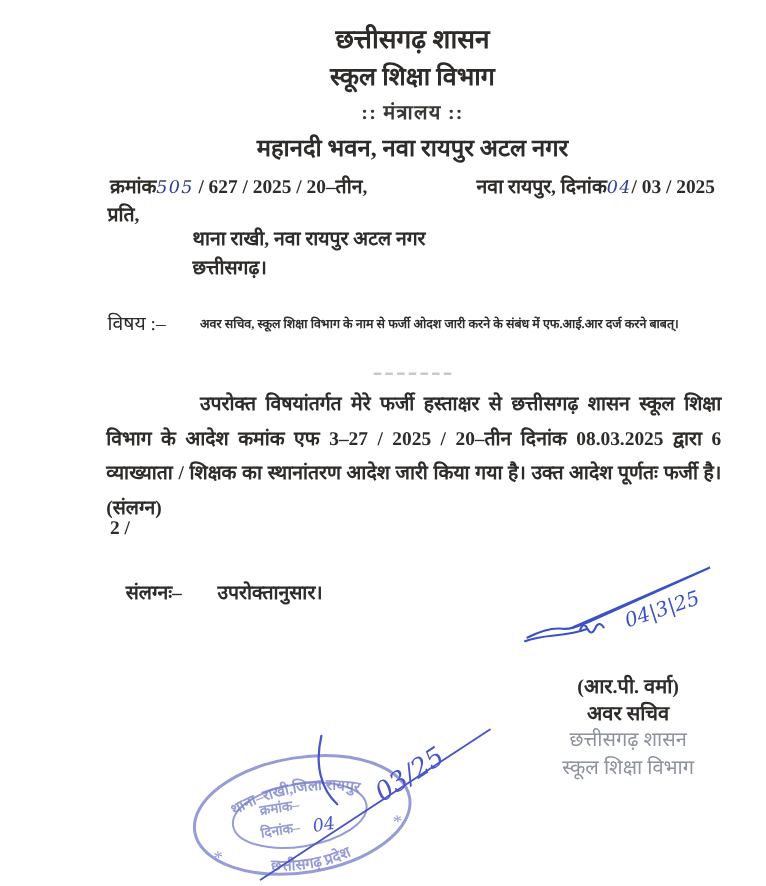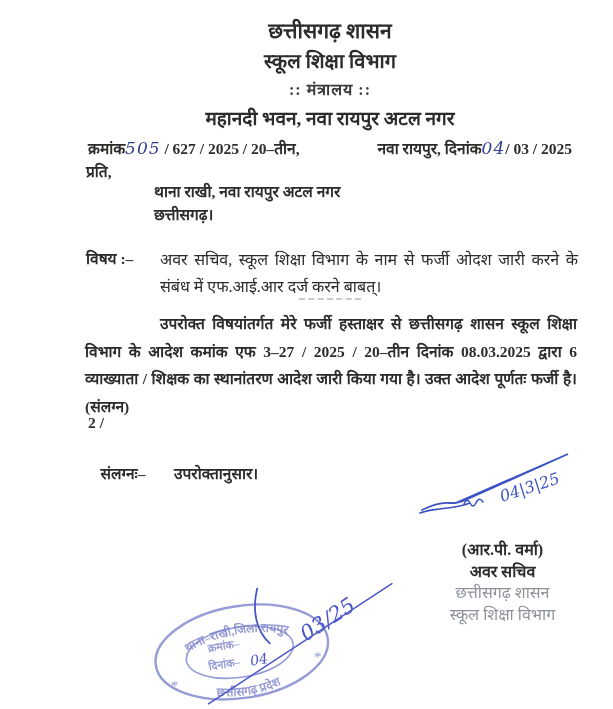--- a/index.html
+++ b/index.html
@@ -12,27 +12,27 @@
   
   .letterhead{position:absolute; top:16px; left:45px; width:570px; text-align:center; font-weight:700;}
   .lh1{font-size:21px; margin-bottom:3px;}
   .lh2{font-size:20px; margin-bottom:4px;}
   .lh3{font-size:16px; margin-bottom:5px; letter-spacing:1px; color:#3a3835;}
   .lh4{font-size:19px;}
   
   .ref-row{position:absolute; top:137px; left:88px; width:484px;
     display:flex; justify-content:space-between; font-size:15.5px; font-weight:600;}
   .hw{font-family:"DejaVu Serif",serif; font-style:italic; font-weight:400;
-    color:#32418f; font-size:17px; letter-spacing:1px;}
+    color:#32418f; font-size:14px; letter-spacing:1px;}
   .salutation{position:absolute; top:160px; left:86px; font-size:15.5px; font-weight:600;}
   .addr{position:absolute; top:181px; left:154px; font-size:15.5px; font-weight:600; line-height:22.5px;}
   
-  .subject-label{position:absolute; top:247px; left:86px; font-size:15.5px; font-weight:700;}
+  .subject-label{position:absolute; top:247px; left:86px; font-size:15.5px; font-weight:400;}
   .subject-text{position:absolute; top:246px; left:160px; width:418px;
-    font-size:16px; font-weight:400; line-height:27px; text-align:justify;}
+    font-size:10px; font-weight:700; line-height:27px; text-align:justify;}
   .separator{position:absolute; top:298px; left:299px; width:62px; border-top:2px dashed #c8c8c8;}
   
   .para1{position:absolute; top:310px; left:85px; width:492px;
     font-size:15.5px; font-weight:600; line-height:27.5px; text-align:justify; text-indent:75px;}
   .para2-number{position:absolute; top:414px; left:88px; font-size:15.5px; font-weight:600;}
   .para2{position:absolute; top:412px; left:85px; width:492px;
     font-size:15.5px; font-weight:600; line-height:27.5px; text-align:justify; text-indent:75px;}
   
   .enclosure{position:absolute; top:462px; left:86px; font-size:15.5px;text-align:center;}
   .enclosure .enc-label{font-weight:700; display:inline-block; width:74px;}

